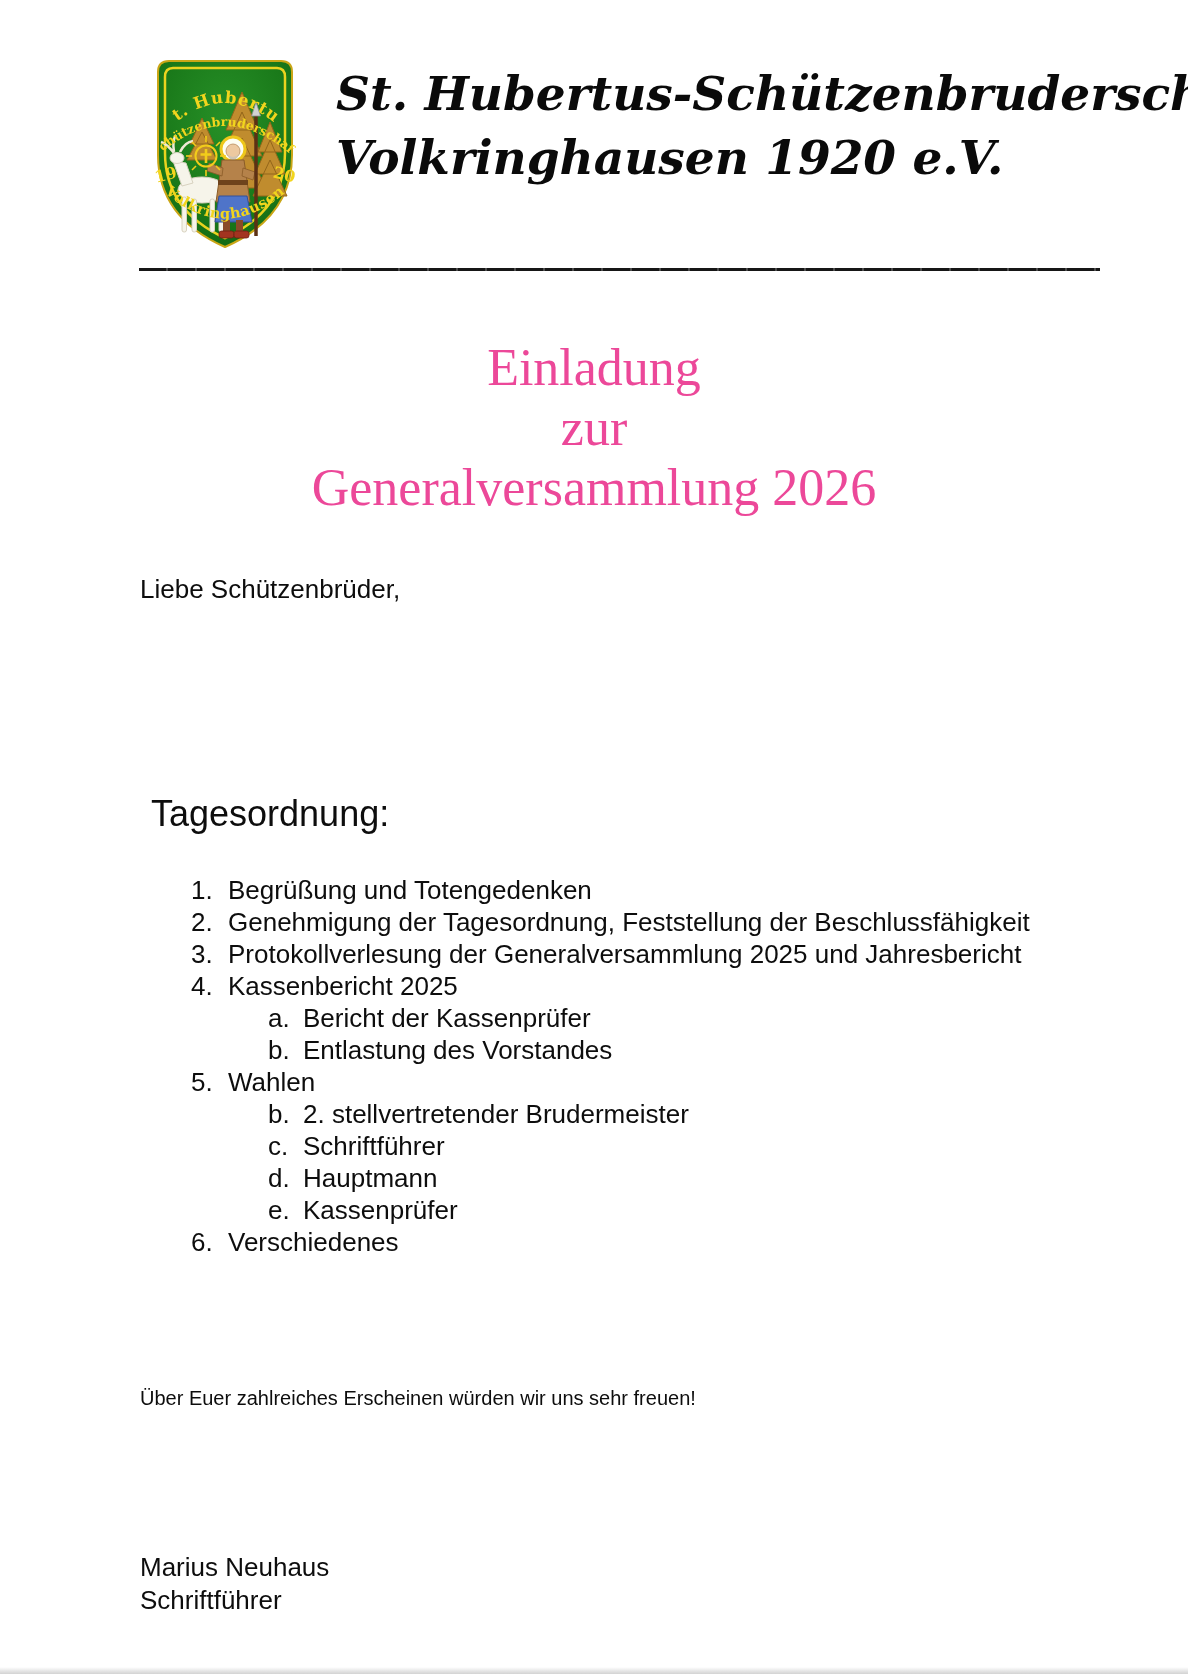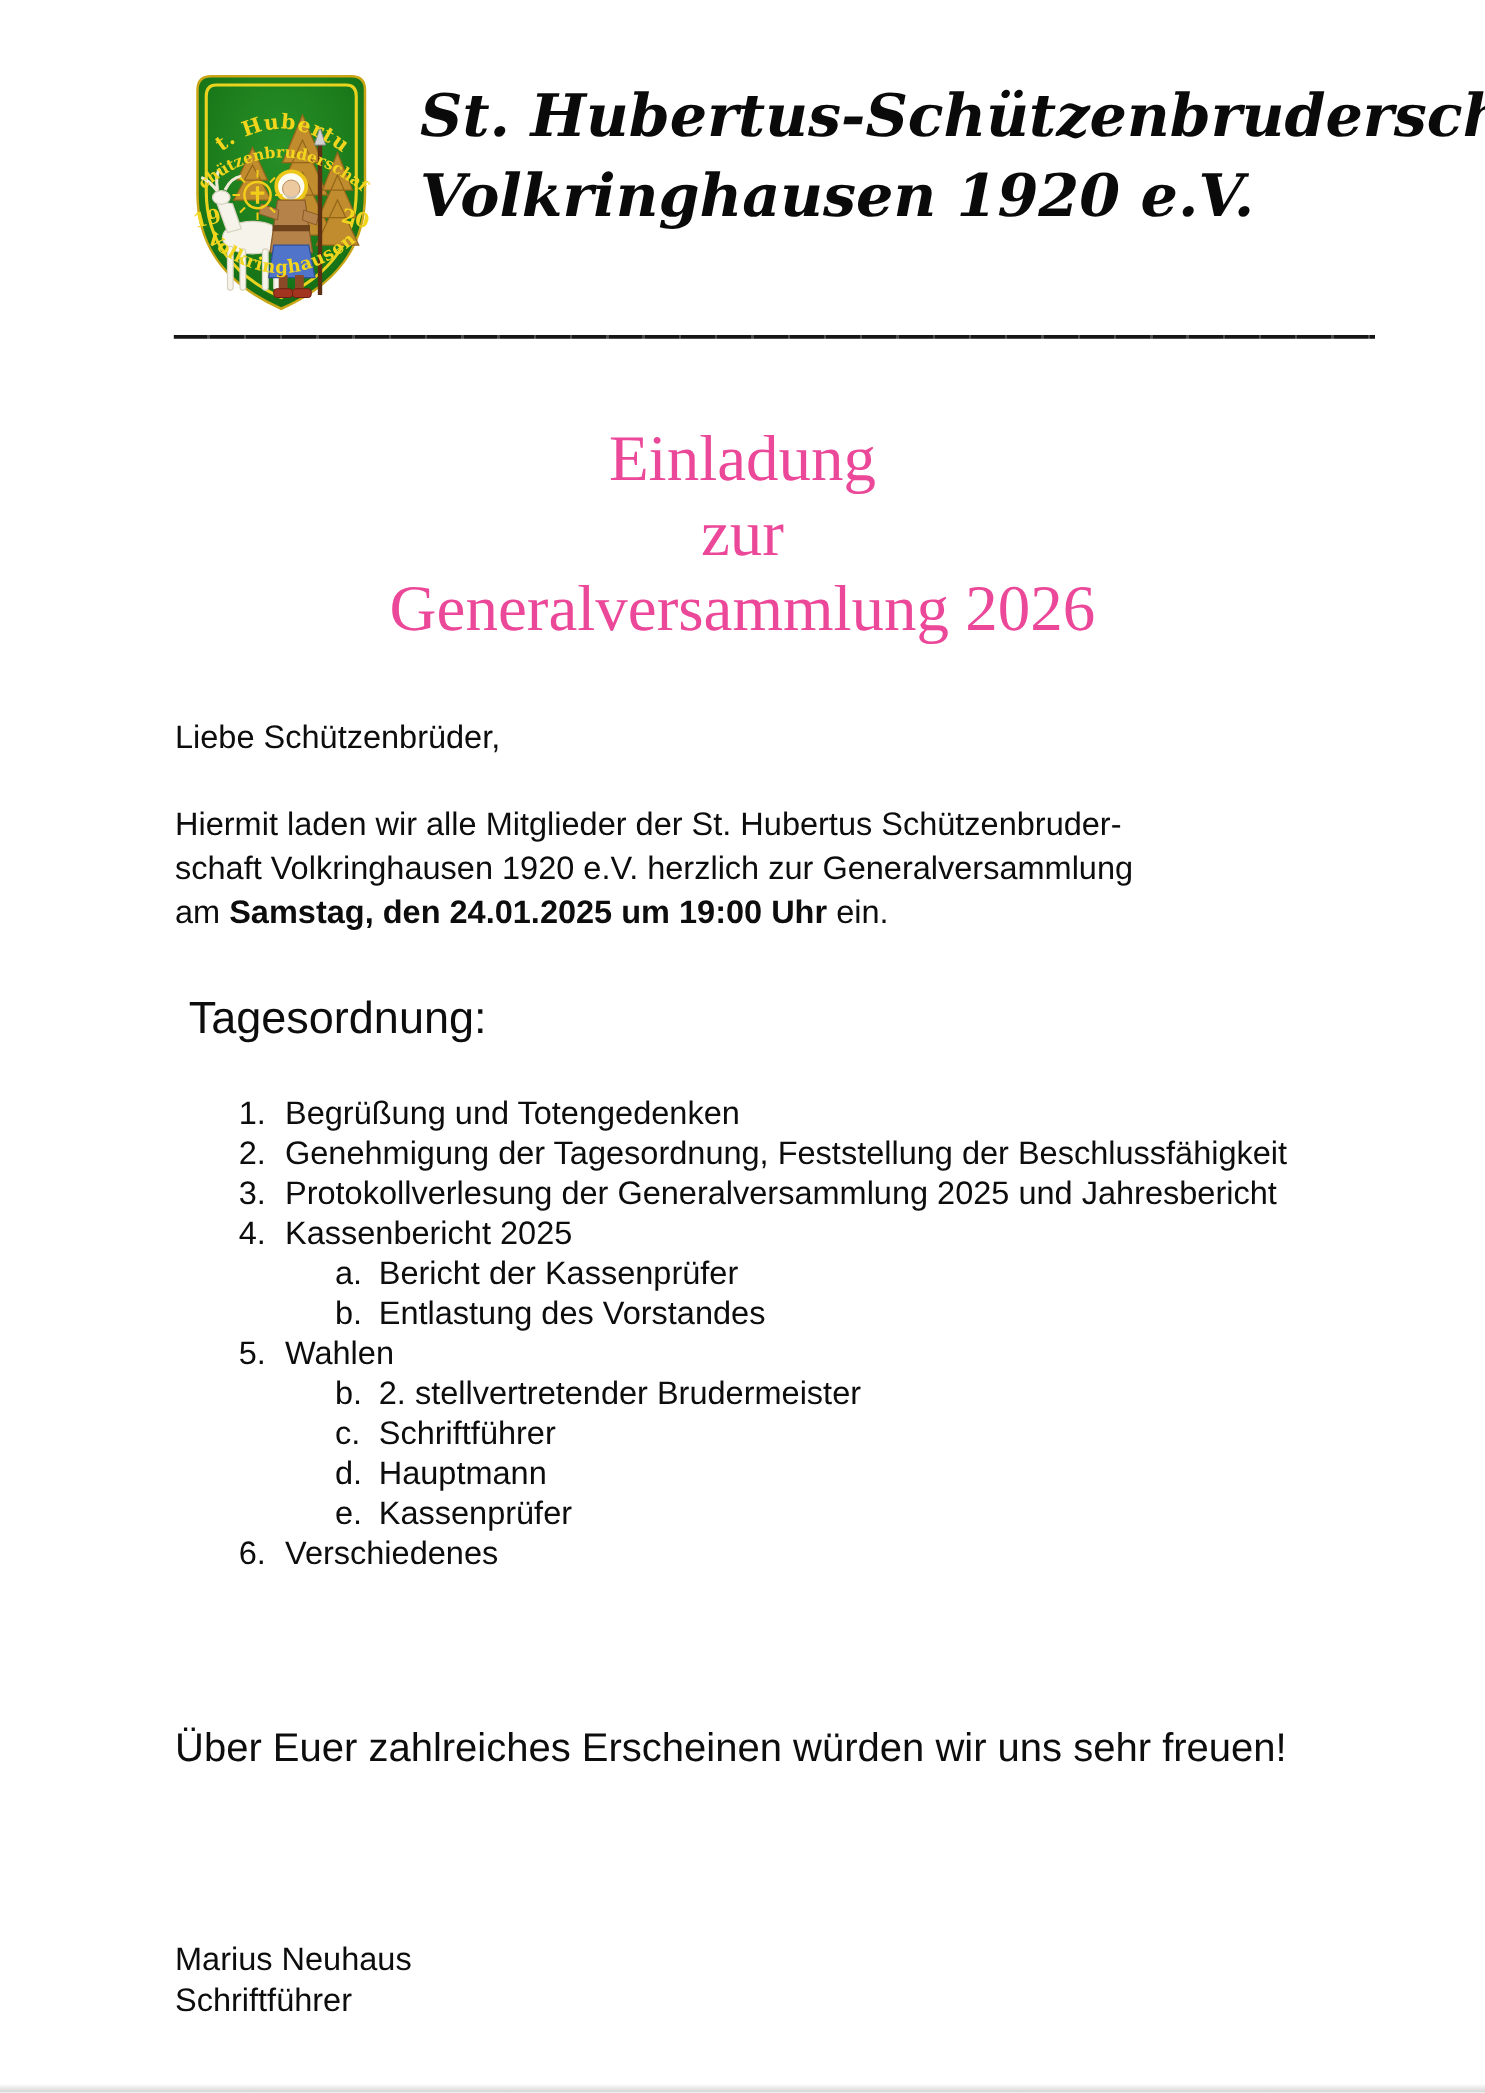--- a/index.html
+++ b/index.html
@@ -27,21 +27,21 @@
   }
   
   .salutation{position:absolute;left:140px;top:572px;font-size:26px;line-height:35px;text-align:right;}
   .para{position:absolute;left:140px;top:642px;width:930px;font-size:26px;line-height:35px;}
   .para .b{font-weight:bold;}
   .agenda-title{position:absolute;left:140px;top:792px;font-size:36px;line-height:44px;margin-left:11px;}
   .agenda{position:absolute;left:156px;top:874px;width:980px;font-size:26px;line-height:32px;}
   .agenda-row{white-space:nowrap;}
   .m1{display:inline-block;margin-left:35px;min-width:37px;}
   .m2{display:inline-block;margin-left:112px;min-width:35px;}
-  .closing{position:absolute;left:140px;top:1381px;font-size:32px;line-height:35px;text-align:center;}
+  .closing{position:absolute;left:140px;top:1381px;font-size:20px;line-height:35px;text-align:center;}
   .signature{position:absolute;left:140px;top:1551px;font-size:26px;line-height:33px;}
   .bottom-shade{
     position:absolute;left:0;bottom:0;width:100%;height:7px;
     background:linear-gradient(180deg,rgba(255,255,255,0),rgba(95,95,95,.28));
   }
 </style>
 </head>
 <body>
 
 <div class="page">
@@ -136,25 +136,20 @@
   <div class="rule"></div>
 
   <div class="main-heading">
     <div>Einladung</div>
     <div>zur</div>
     <div>Generalversammlung 2026</div>
   </div>
 
   <div class="salutation">Liebe Schützenbrüder,</div>
 
-  <div class="para">
-    <div>Hiermit laden wir alle Mitglieder der St. Hubertus Schützenbruder-</div>
-    <div>schaft Volkringhausen 1920 e.V. herzlich zur Generalversammlung</div>
-    <div><span>am </span><span class="b">Samstag, den 24.01.2025 um 19:00 Uhr</span><span> ein.</span></div>
-  </div>
 
   <div class="agenda-title">Tagesordnung:</div>
 
   <div class="agenda">
     <div class="agenda-row"><span class="m1">1.</span><span>Begrüßung und Totengedenken</span></div>
     <div class="agenda-row"><span class="m1">2.</span><span>Genehmigung der Tagesordnung, Feststellung der Beschlussfähigkeit</span></div>
     <div class="agenda-row"><span class="m1">3.</span><span>Protokollverlesung der Generalversammlung 2025 und Jahresbericht</span></div>
     <div class="agenda-row"><span class="m1">4.</span><span>Kassenbericht 2025</span></div>
     <div class="agenda-row"><span class="m2">a.</span><span>Bericht der Kassenprüfer</span></div>
     <div class="agenda-row"><span class="m2">b.</span><span>Entlastung des Vorstandes</span></div>

